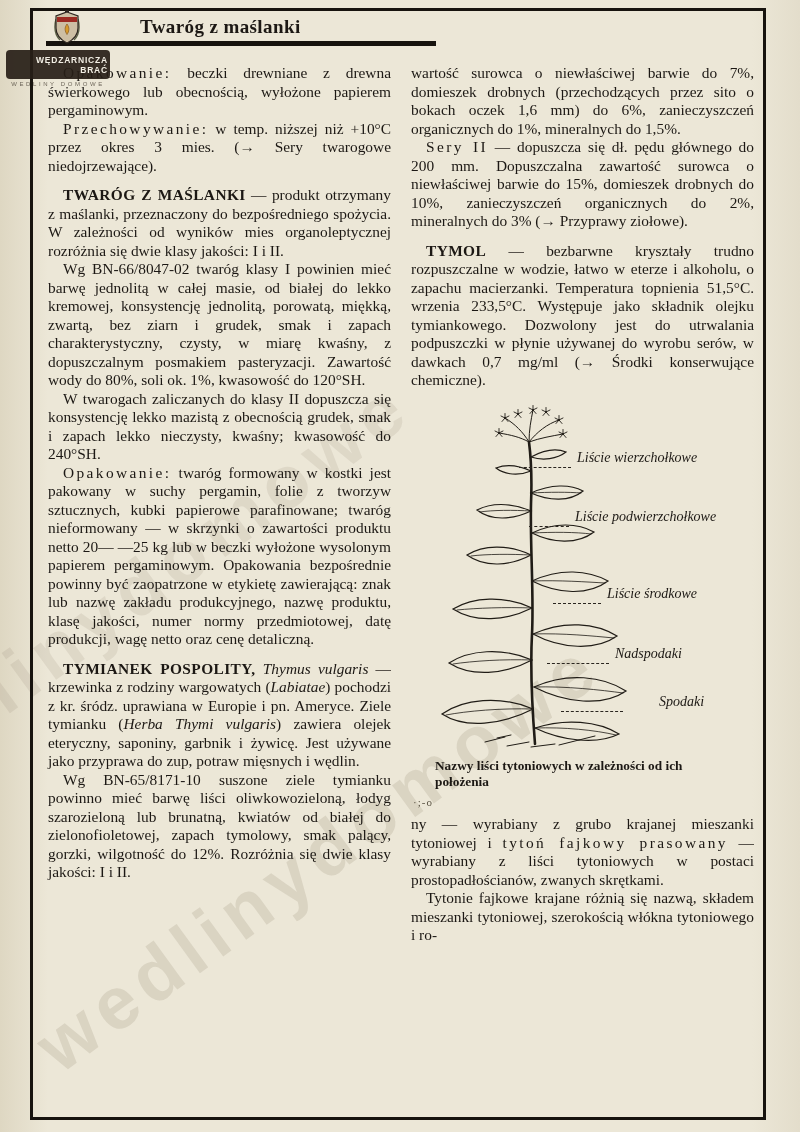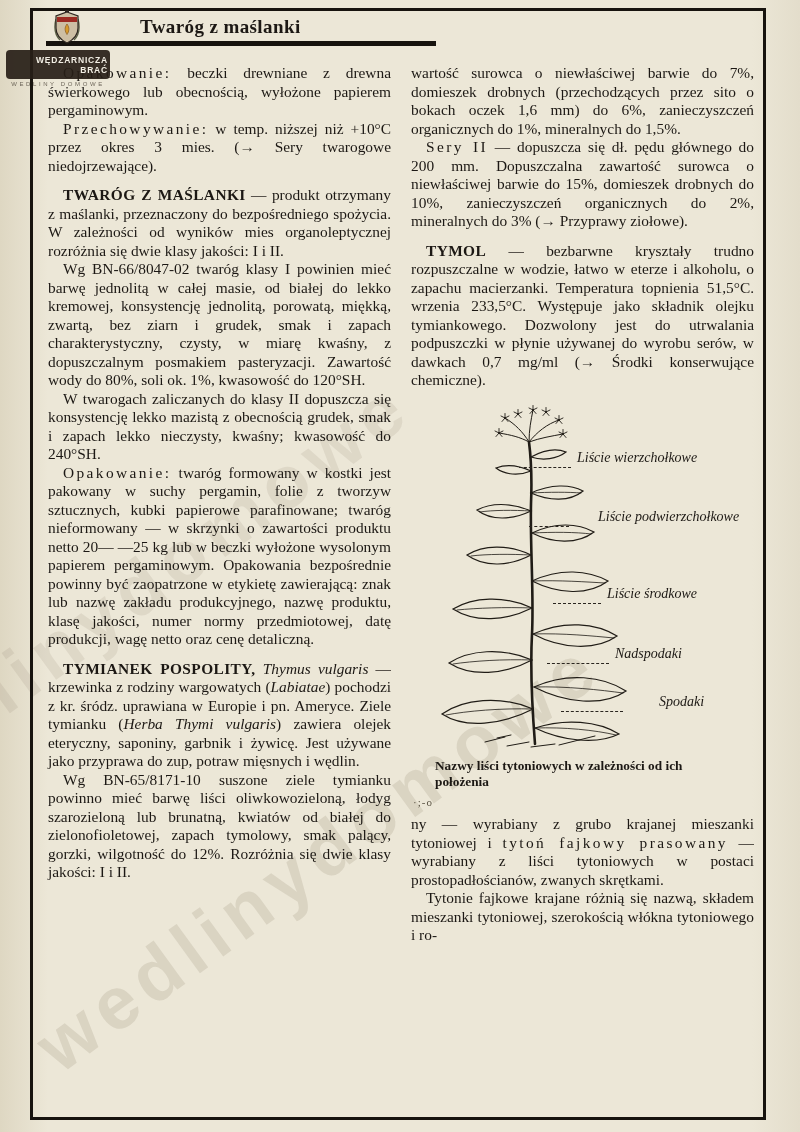--- a/index.html
+++ b/index.html
@@ -164,21 +164,21 @@
                     <circle r="1" fill="#201c16" stroke="none"></circle>
                   </g>
               </g>
             </g>
           </svg>
 
           <div class="fig-label" style="top:56px;left:108px;">
             <span class="leader" style="width:52px"></span>
             <span>Liście wierzchołkowe</span>
           </div>
-          <div class="fig-label" style="top:115px;left:118px;gap:23px;">
+          <div class="fig-label" style="top:115px;left:118px;">
             <span class="leader" style="width:40px"></span>
             <span>Liście podwierzchołkowe</span>
           </div>
           <div class="fig-label" style="top:192px;left:142px;">
             <span class="leader" style="width:48px"></span>
             <span>Liście środkowe</span>
           </div>
           <div class="fig-label" style="top:252px;left:136px;">
             <span class="leader" style="width:62px"></span>
             <span>Nadspodaki</span>

